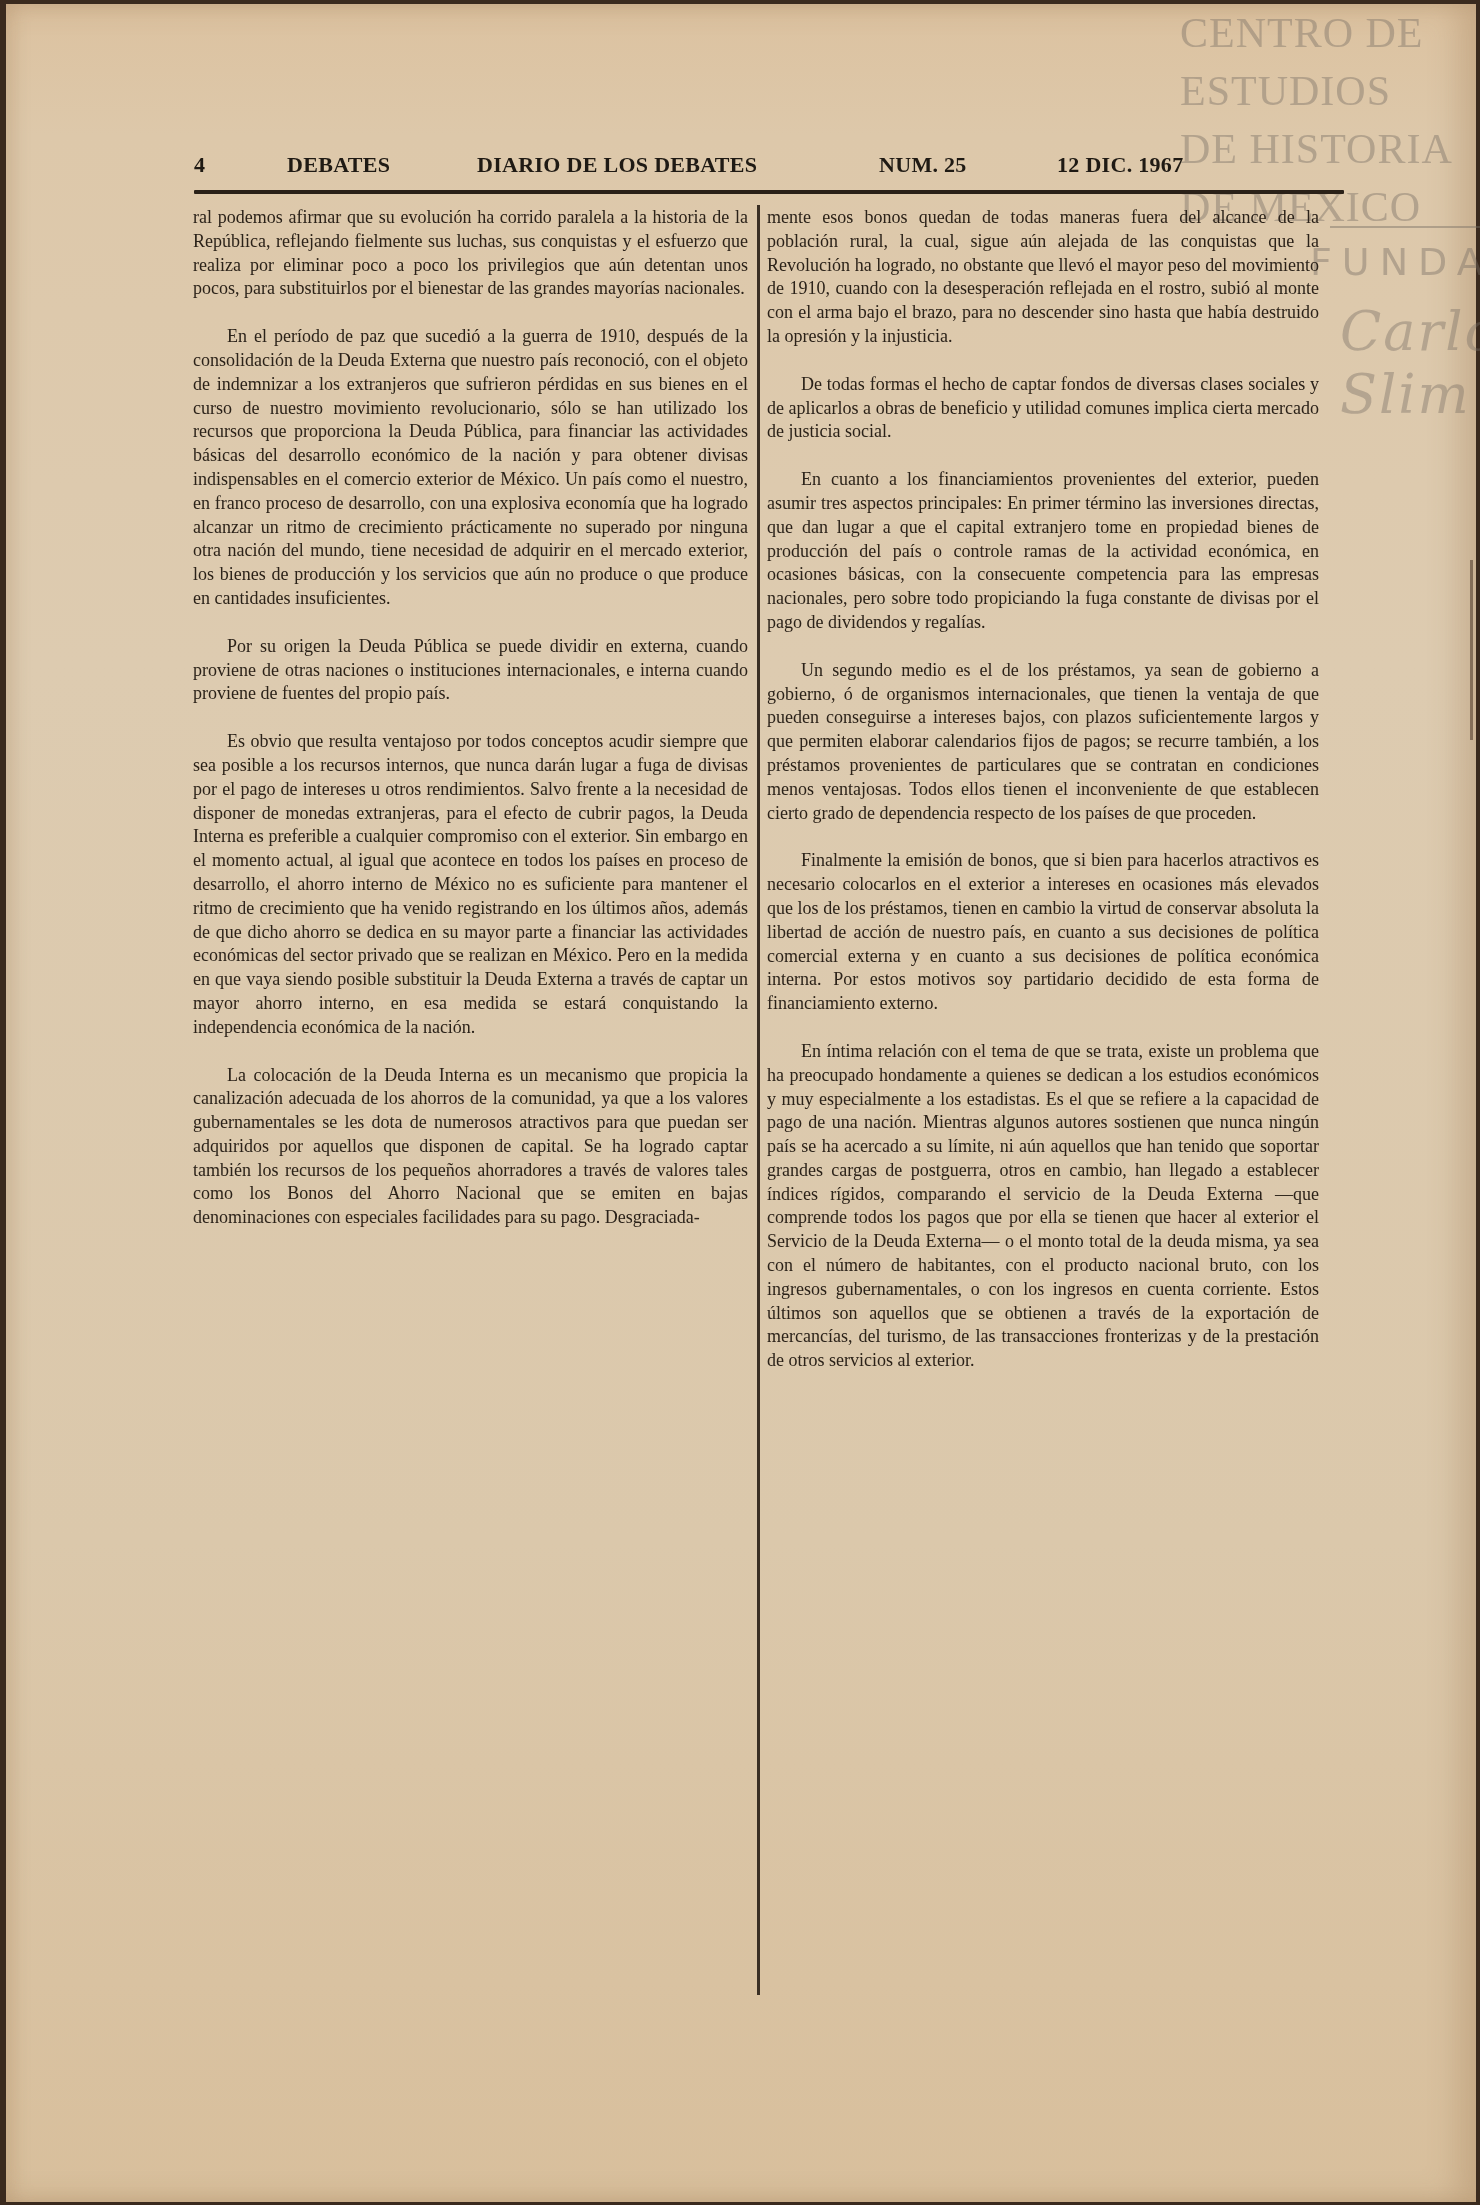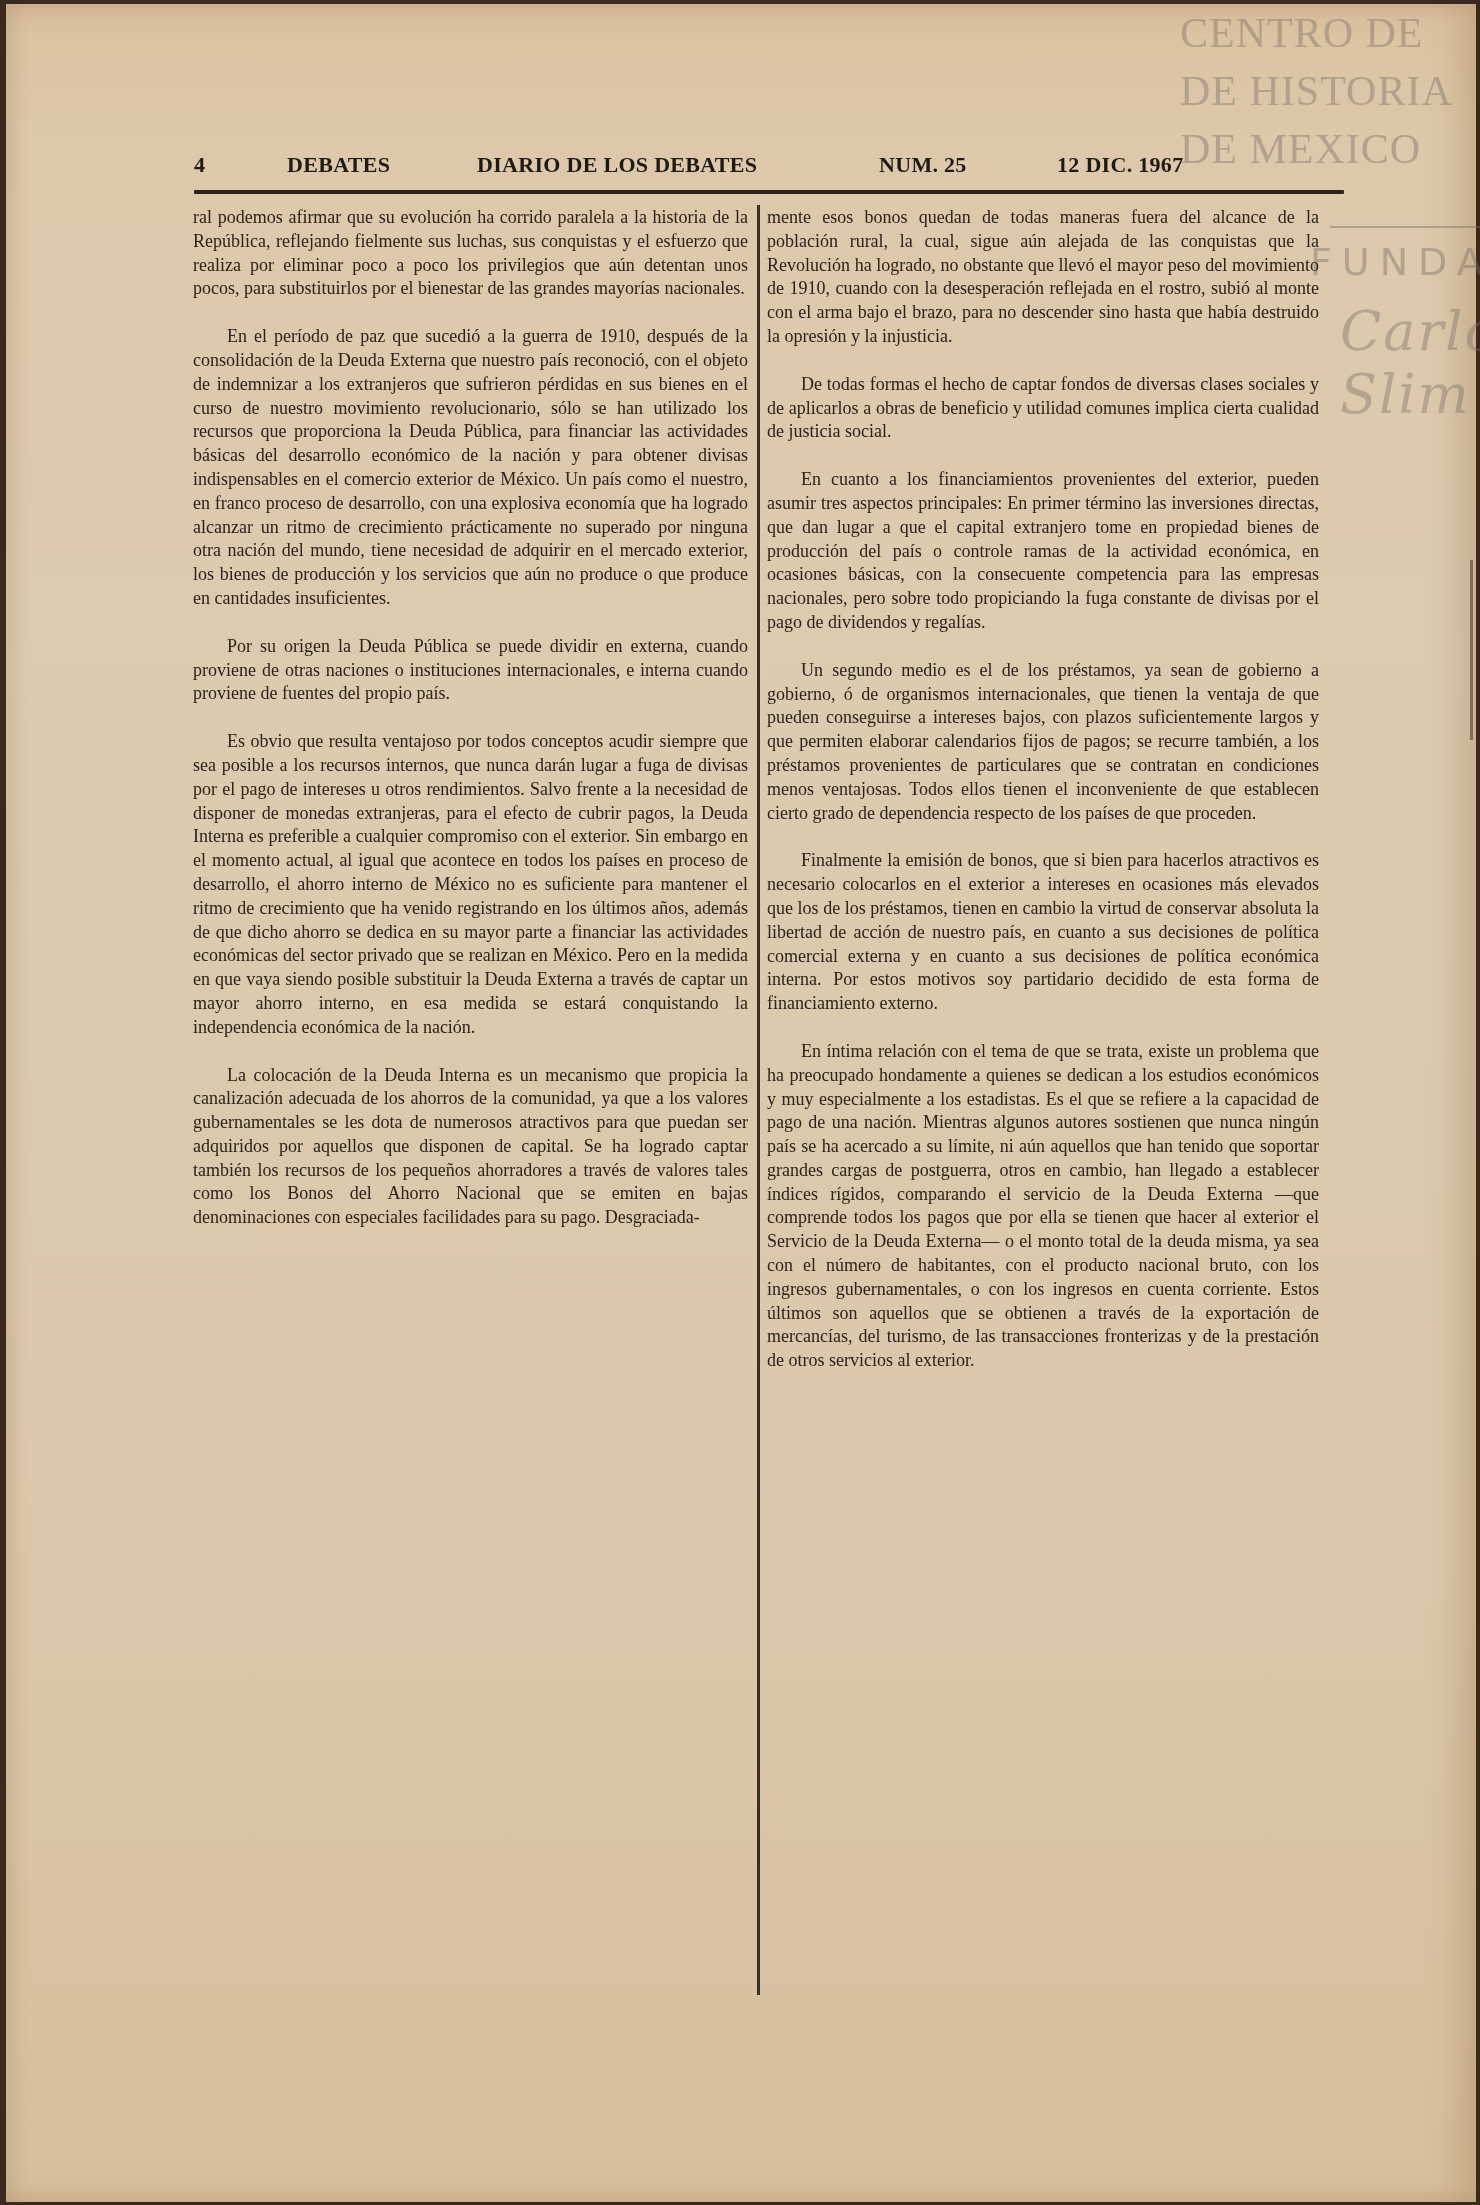--- a/index.html
+++ b/index.html
@@ -66,20 +66,21 @@
   }
 </style>
 </head>
 <body>
 
 <div class="page">
 </div>
 
 <div class="watermark">
   <span class="wm-line">CENTRO DE</span>
+  <span class="wm-line">ESTUDIOS</span>
   <span class="wm-line">DE HISTORIA</span>
   <span class="wm-line">DE MEXICO</span>
 </div>
 <div class="wm-rule"></div>
 <div class="wm-fundacion">FUNDACIÓN</div>
 <div class="wm-signature">Carlos Slim</div>
 
 <div class="header">
   <span class="h-page">4</span>
   <span class="h-senado">DEBATES</span>
@@ -94,20 +95,20 @@
   <p class="para indent">En el período de paz que sucedió a la guerra de 1910, después de la consolidación de la Deuda Externa que nuestro país reconoció, con el objeto de indemnizar a los extranjeros que sufrieron pérdidas en sus bienes en el curso de nuestro movimiento revolucionario, sólo se han utilizado los recursos que proporciona la Deuda Pública, para financiar las actividades básicas del desarrollo económico de la nación y para obtener divisas indispensables en el comercio exterior de México. Un país como el nuestro, en franco proceso de desarrollo, con una explosiva economía que ha logrado alcanzar un ritmo de crecimiento prácticamente no superado por ninguna otra nación del mundo, tiene necesidad de adquirir en el mercado exterior, los bienes de producción y los servicios que aún no produce o que produce en cantidades insuficientes.</p>
   <p class="para indent">Por su origen la Deuda Pública se puede dividir en externa, cuando proviene de otras naciones o instituciones internacionales, e interna cuando proviene de fuentes del propio país.</p>
   <p class="para indent">Es obvio que resulta ventajoso por todos conceptos acudir siempre que sea posible a los recursos internos, que nunca darán lugar a fuga de divisas por el pago de intereses u otros rendimientos. Salvo frente a la necesidad de disponer de monedas extranjeras, para el efecto de cubrir pagos, la Deuda Interna es preferible a cualquier compromiso con el exterior. Sin embargo en el momento actual, al igual que acontece en todos los países en proceso de desarrollo, el ahorro interno de México no es suficiente para mantener el ritmo de crecimiento que ha venido registrando en los últimos años, además de que dicho ahorro se dedica en su mayor parte a financiar las actividades económicas del sector privado que se realizan en México. Pero en la medida en que vaya siendo posible substituir la Deuda Externa a través de captar un mayor ahorro interno, en esa medida se estará conquistando la independencia económica de la nación.</p>
   <p class="para indent">La colocación de la Deuda Interna es un mecanismo que propicia la canalización adecuada de los ahorros de la comunidad, ya que a los valores gubernamentales se les dota de numerosos atractivos para que puedan ser adquiridos por aquellos que disponen de capital. Se ha logrado captar también los recursos de los pequeños ahorradores a través de valores tales como los Bonos del Ahorro Nacional que se emiten en bajas denominaciones con especiales facilidades para su pago. Desgraciada-</p>
 </div>
 
 <div class="col-divider"></div>
 
 <div class="col col-right">
   <p class="para cont">mente esos bonos quedan de todas maneras fuera del alcance de la población rural, la cual, sigue aún alejada de las conquistas que la Revolución ha logrado, no obstante que llevó el mayor peso del movimiento de 1910, cuando con la desesperación reflejada en el rostro, subió al monte con el arma bajo el brazo, para no descender sino hasta que había destruido la opresión y la injusticia.</p>
-  <p class="para indent">De todas formas el hecho de captar fondos de diversas clases sociales y de aplicarlos a obras de beneficio y utilidad comunes implica cierta cualidad de justicia social.</p>
+  <p class="para indent">De todas formas el hecho de captar fondos de diversas clases sociales y de aplicarlos a obras de beneficio y utilidad comunes implica cierta mercado de justicia social.</p>
   <p class="para indent">En cuanto a los financiamientos provenientes del exterior, pueden asumir tres aspectos principales: En primer término las inversiones directas, que dan lugar a que el capital extranjero tome en propiedad bienes de producción del país o controle ramas de la actividad económica, en ocasiones básicas, con la consecuente competencia para las empresas nacionales, pero sobre todo propiciando la fuga constante de divisas por el pago de dividendos y regalías.</p>
   <p class="para indent">Un segundo medio es el de los préstamos, ya sean de gobierno a gobierno, ó de organismos internacionales, que tienen la ventaja de que pueden conseguirse a intereses bajos, con plazos suficientemente largos y que permiten elaborar calendarios fijos de pagos; se recurre también, a los préstamos provenientes de particulares que se contratan en condiciones menos ventajosas. Todos ellos tienen el inconveniente de que establecen cierto grado de dependencia respecto de los países de que proceden.</p>
   <p class="para indent">Finalmente la emisión de bonos, que si bien para hacerlos atractivos es necesario colocarlos en el exterior a intereses en ocasiones más elevados que los de los préstamos, tienen en cambio la virtud de conservar absoluta la libertad de acción de nuestro país, en cuanto a sus decisiones de política comercial externa y en cuanto a sus decisiones de política económica interna. Por estos motivos soy partidario decidido de esta forma de financiamiento externo.</p>
   <p class="para indent">En íntima relación con el tema de que se trata, existe un problema que ha preocupado hondamente a quienes se dedican a los estudios económicos y muy especialmente a los estadistas. Es el que se refiere a la capacidad de pago de una nación. Mientras algunos autores sostienen que nunca ningún país se ha acercado a su límite, ni aún aquellos que han tenido que soportar grandes cargas de postguerra, otros en cambio, han llegado a establecer índices rígidos, comparando el servicio de la Deuda Externa —que comprende todos los pagos que por ella se tienen que hacer al exterior el Servicio de la Deuda Externa— o el monto total de la deuda misma, ya sea con el número de habitantes, con el producto nacional bruto, con los ingresos gubernamentales, o con los ingresos en cuenta corriente. Estos últimos son aquellos que se obtienen a través de la exportación de mercancías, del turismo, de las transacciones fronterizas y de la prestación de otros servicios al exterior.</p>
 </div>
 
 <div class="right-edge-mark"></div>
 
 </body></html>

